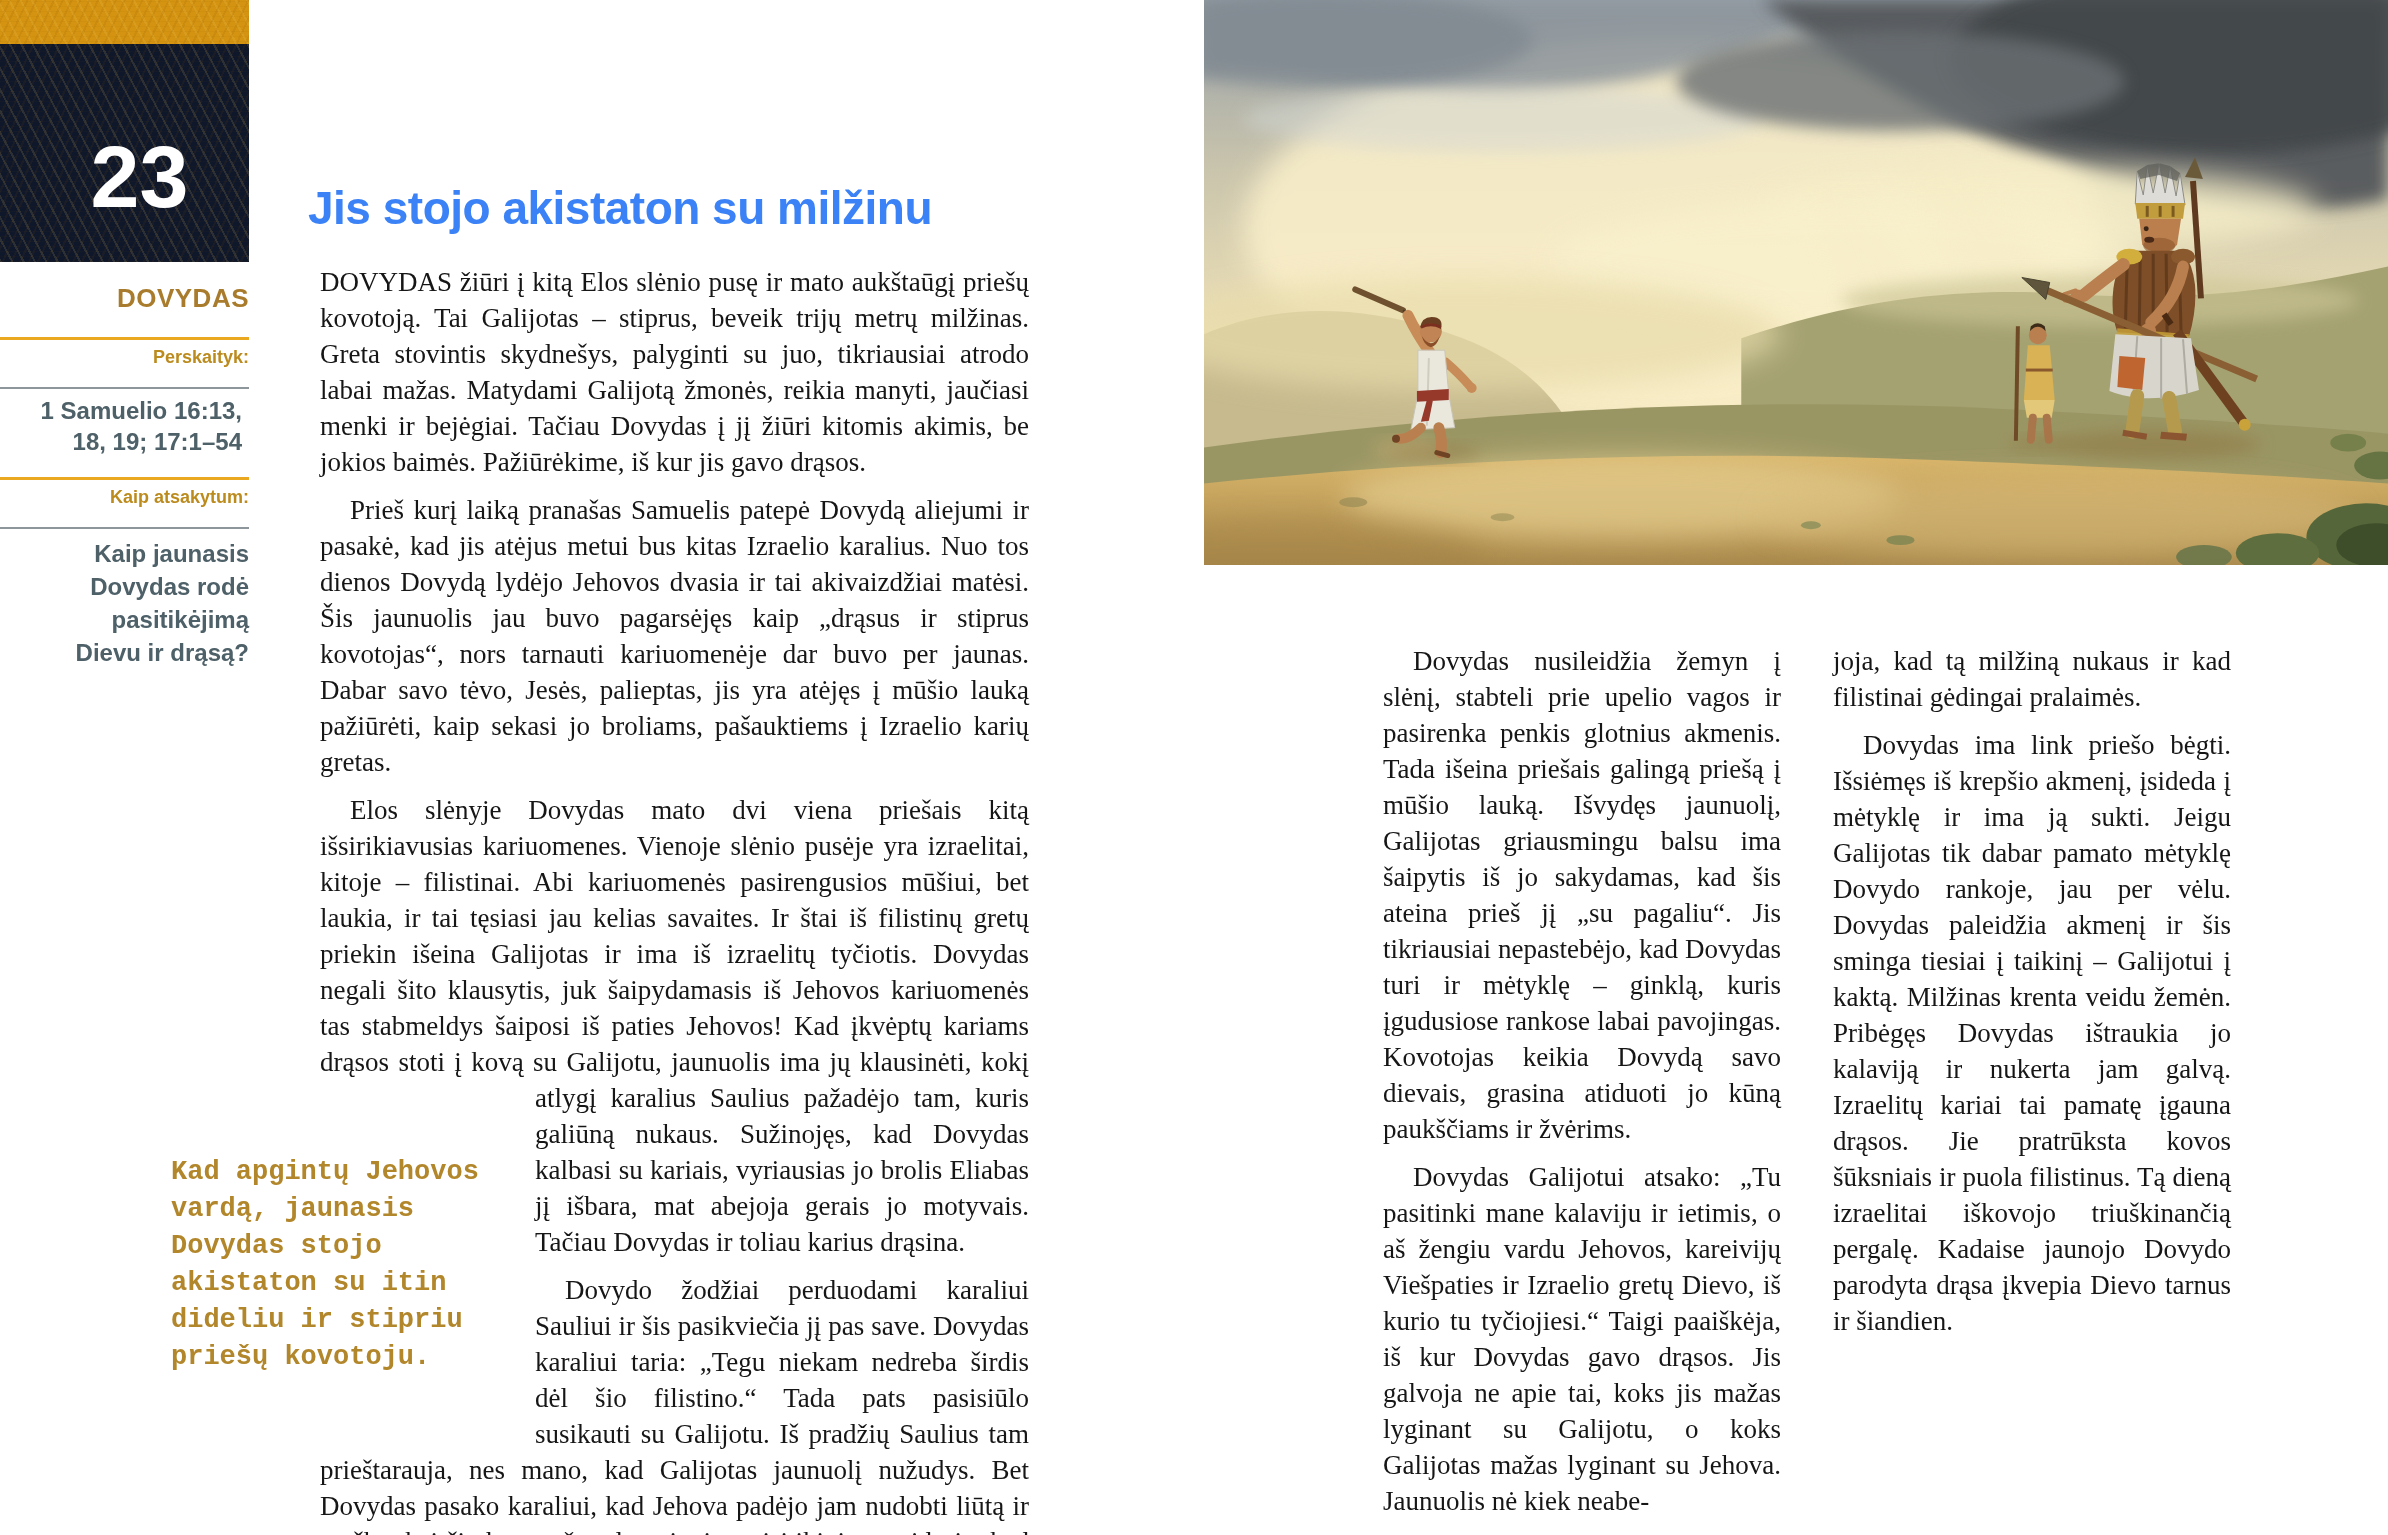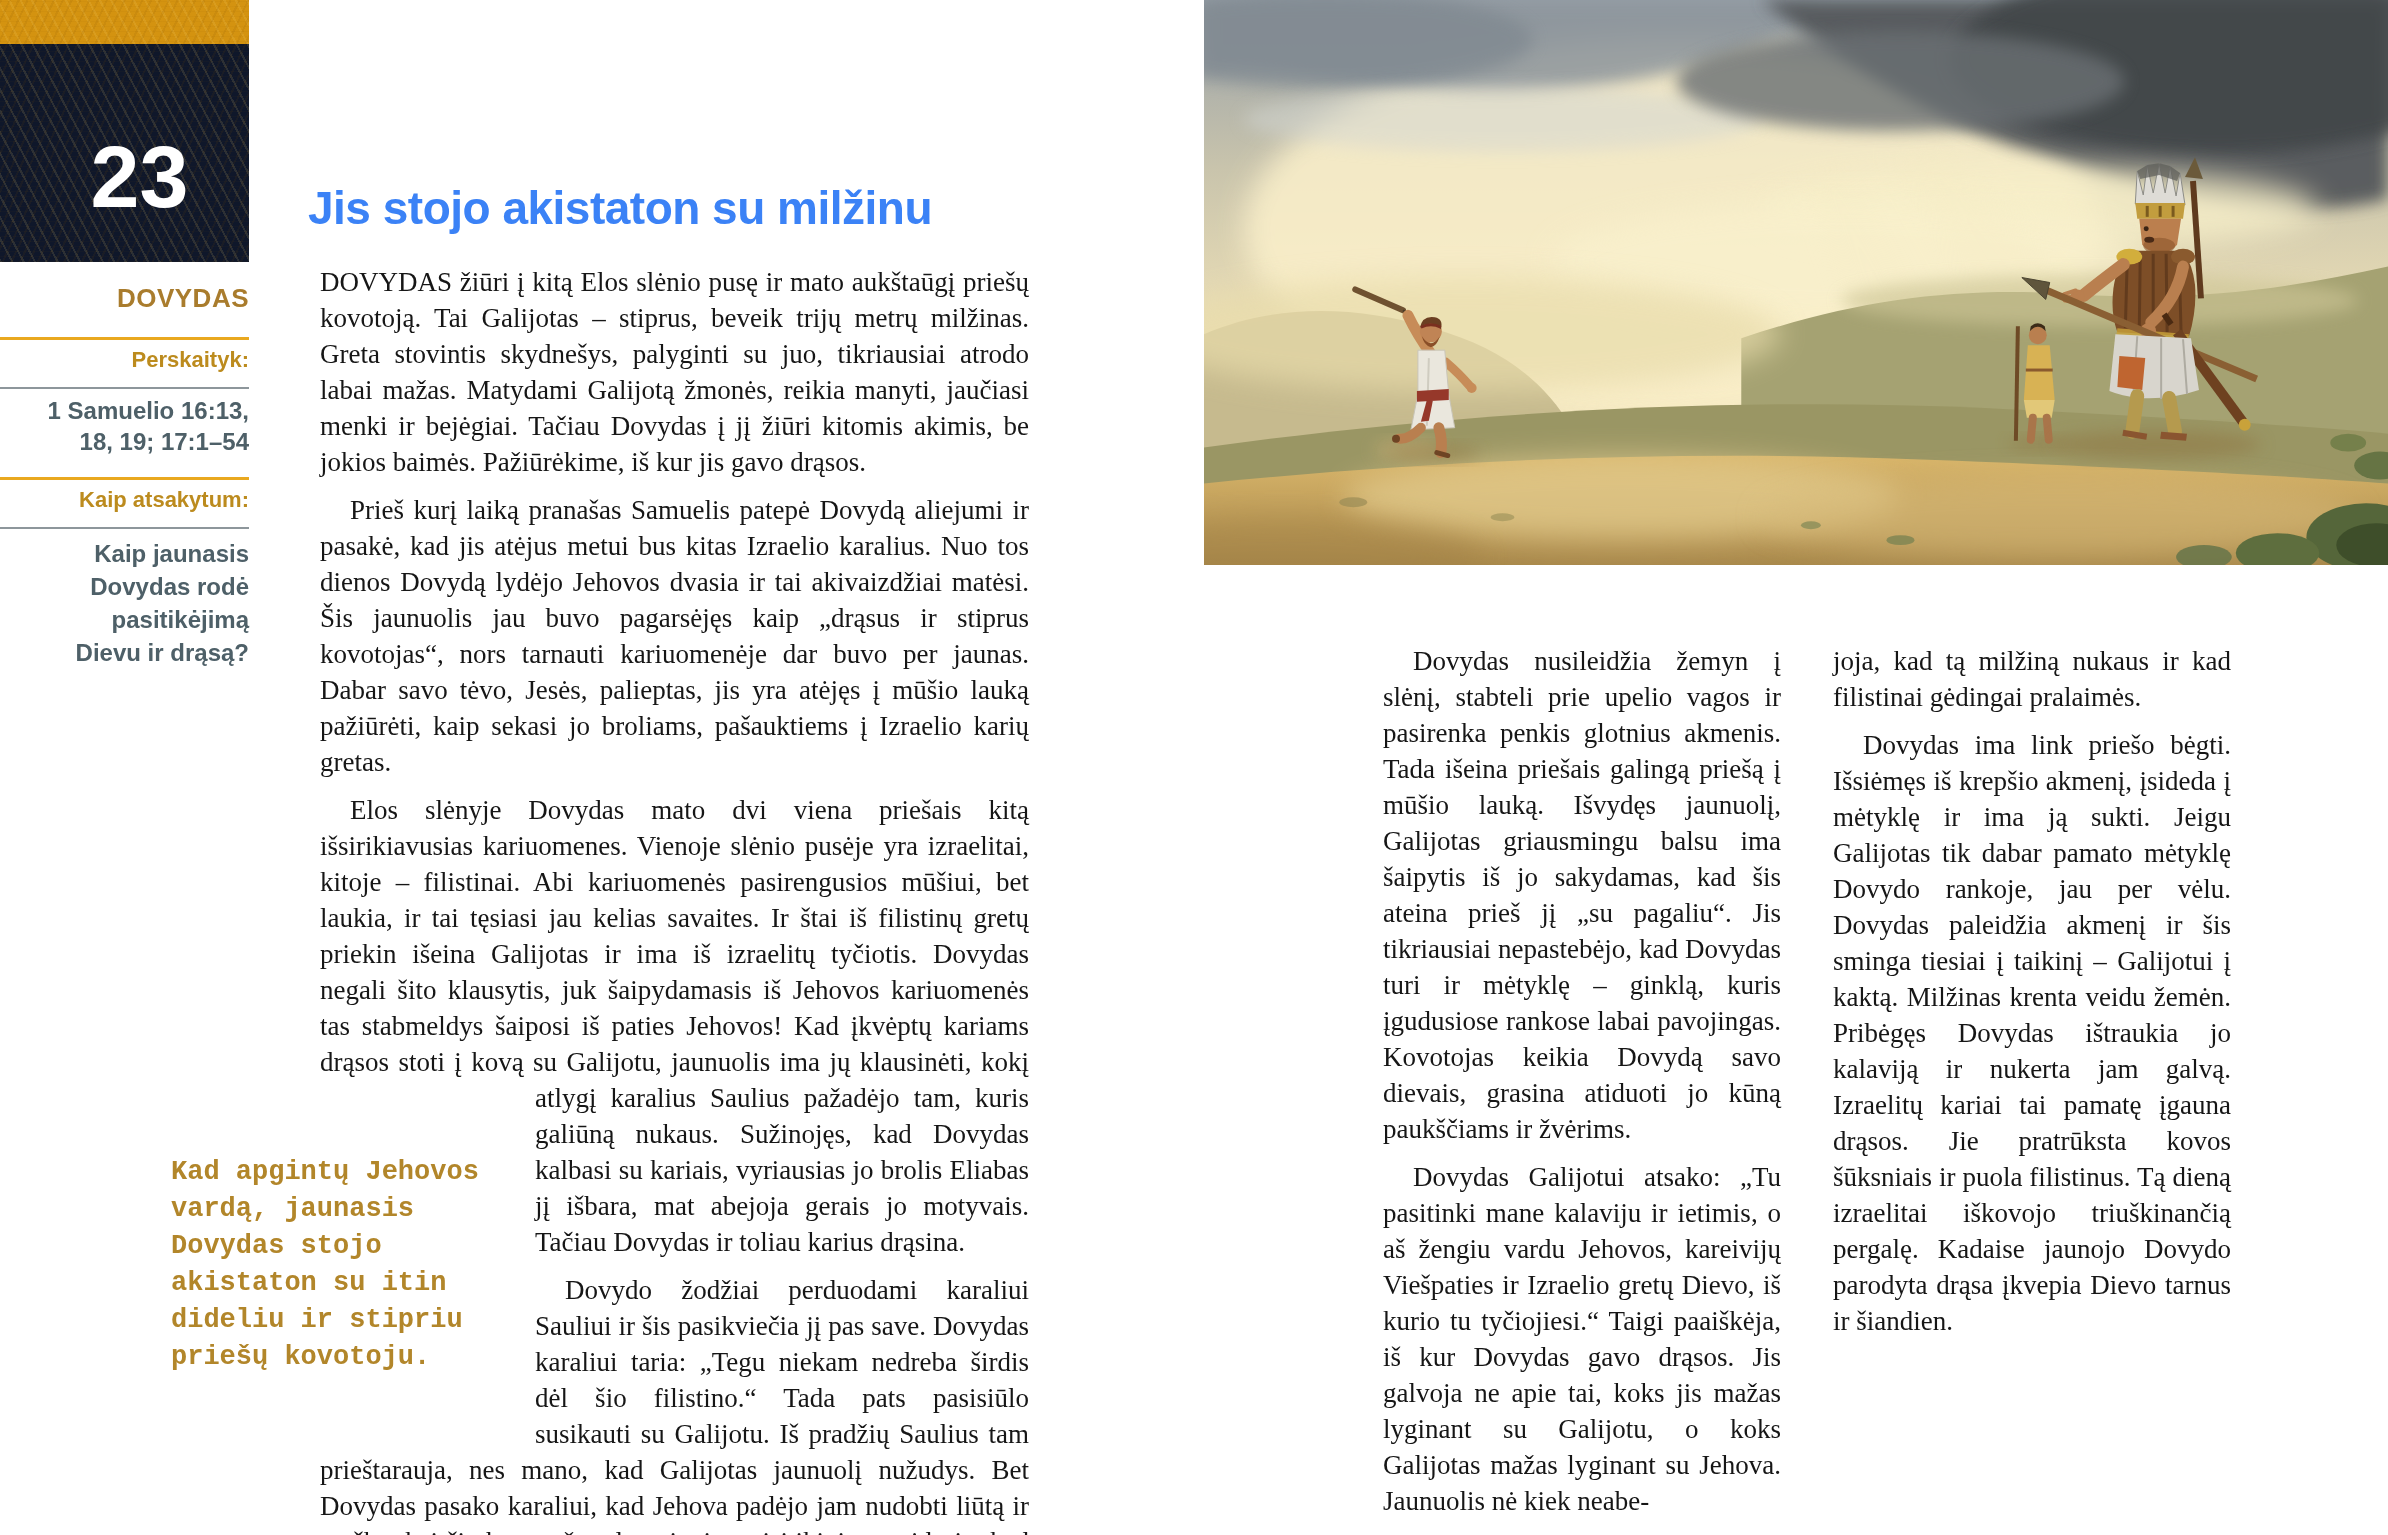--- a/index.html
+++ b/index.html
@@ -31,25 +31,25 @@
     font-weight: bold; font-size: 88px; line-height: 1; color: #ffffff;
   }
 
   .side { position: absolute; text-align: right; }
   .figure-label { left: 0; top: 283px; width: 249px; font-size: 26px; font-weight: bold; color: #a97c2d; letter-spacing: 0.5px; }
   .rule { position: absolute; left: 0; width: 249px; }
   .rule.orange { height: 3px; background: #e9a81f; }
   .rule.gray   { height: 2px; background: #8d969b; }
   .rule-o1 { top: 337px; } .rule-g1 { top: 387px; }
   .rule-o2 { top: 477px; } .rule-g2 { top: 527px; }
-  .read-label, .answer-label { left: 0; width: 249px; font-size: 22px; font-weight: bold; color: #bc8b1e; }
+  .read-label, .answer-label { left: 0; width: 249px; font-size: 18px; font-weight: bold; color: #bc8b1e; }
   .read-label { top: 347px; }
   .answer-label { top: 487px; }
   .read-ref {
-    left: 30px; top: 395px; width: 219px;
+    left: 23px; top: 395px; width: 219px;
     font-size: 24px; font-weight: bold; color: #4e6068; line-height: 31px;
   }
   .answer-q {
     left: 45px; top: 537px; width: 204px;
     font-size: 24px; font-weight: bold; color: #4e6068; line-height: 33px;
   }
 
   
   .article-title {
     position: absolute; left: 308px; top: 153px;

